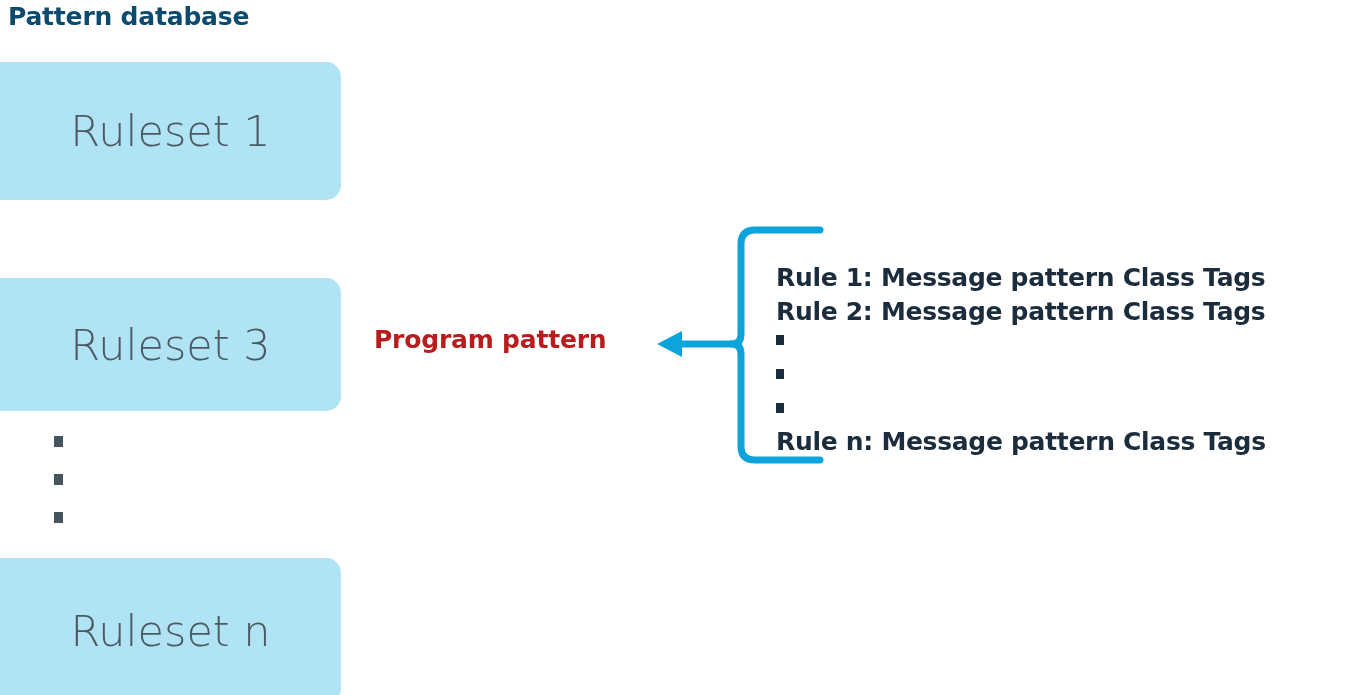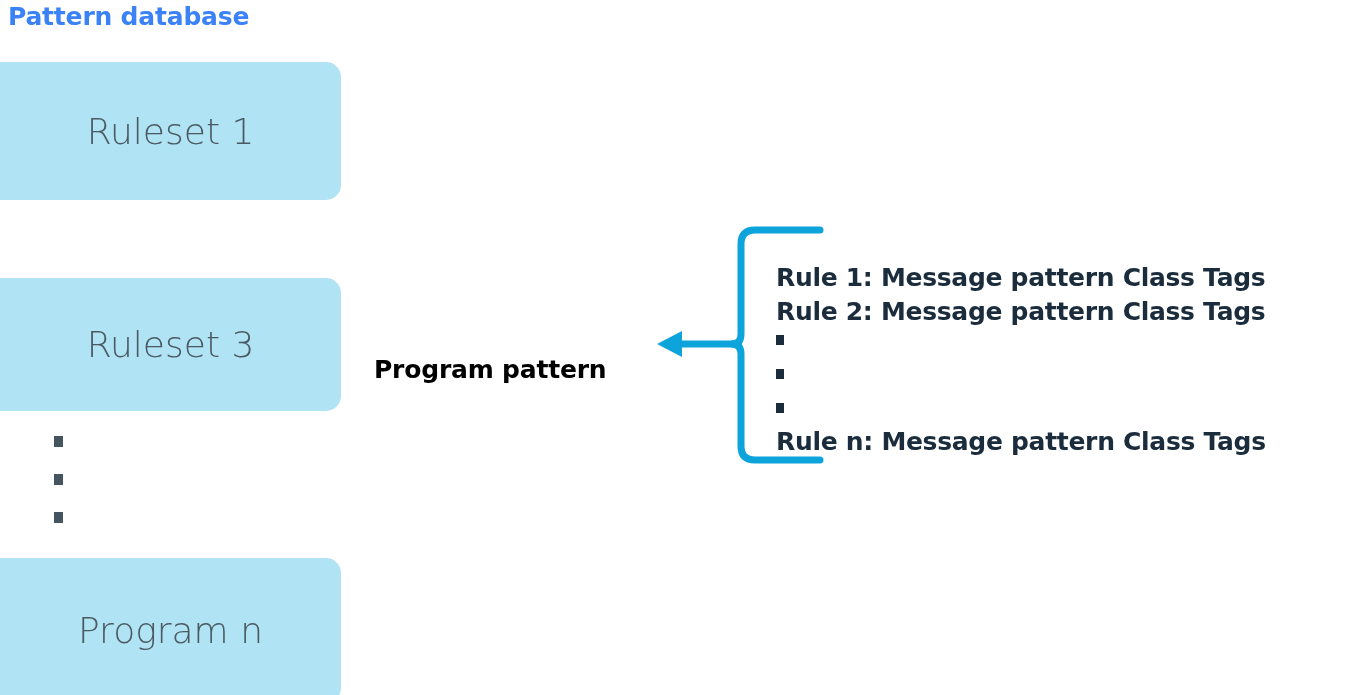--- a/index.html
+++ b/index.html
@@ -20,39 +20,39 @@
 
   
   #db-title {
     position: absolute;
     left: 8px;
     top: 2px;
     font-family: "DejaVu Sans", sans-serif;
     font-weight: bold;
     font-size: 25px;
     letter-spacing: -0.2px;
-    color: #3b82f6;
+    color: #0c4a6e;
     white-space: nowrap;
   }
 
   
   .ruleset-box {
     position: absolute;
     left: -22px;
     width: 363px;
     background: #b0e3f4;
     border-radius: 15px;
     display: flex;
     align-items: center;
     justify-content: center;
   }
   .ruleset-label {
     font-family: "DejaVu Sans", sans-serif;
     font-weight: 300;
-    font-size: 36px;
+    font-size: 43px;
     color: #4b5a62;
     letter-spacing: 0px;
     padding-left: 22px;
     white-space: nowrap;
   }
 
   #box-1 { top: 62px;  height: 138px; }
   #box-2 { top: 278px; height: 133px; }
   #box-n { top: 558px; height: 145px; }
 
@@ -71,24 +71,23 @@
   }
 
   
   #program-pattern-label {
     position: absolute;
     left: 374px;
     top: 325px;
     font-family: "DejaVu Sans", sans-serif;
     font-weight: bold;
     font-size: 25px;
-    color: #000000;
+    color: #b91c1c;
     letter-spacing: -0.2px;
     white-space: nowrap;
-    margin-top: 30px;
   }
 
   
   #connector-svg {
     position: absolute;
     left: 640px;
     top: 210px;
     width: 200px;
     height: 270px;
   }
@@ -137,21 +136,21 @@
     <span class="ruleset-label">Ruleset 3</span>
   </div>
 
   <div id="left-ellipsis">
     <div class="dot"></div>
     <div class="dot"></div>
     <div class="dot"></div>
   </div>
 
   <div class="ruleset-box" id="box-n">
-    <span class="ruleset-label">Program n</span>
+    <span class="ruleset-label">Ruleset n</span>
   </div>
 
   <div id="program-pattern-label">Program pattern</div>
 
   <svg id="connector-svg" viewBox="0 0 200 270">
 
     <path d="M 102 134 L 30 134" stroke="#0ca4db" stroke-width="7" fill="none"></path>
 
     <polygon points="17,134 42,121 42,147" fill="#0ca4db"></polygon>
 

